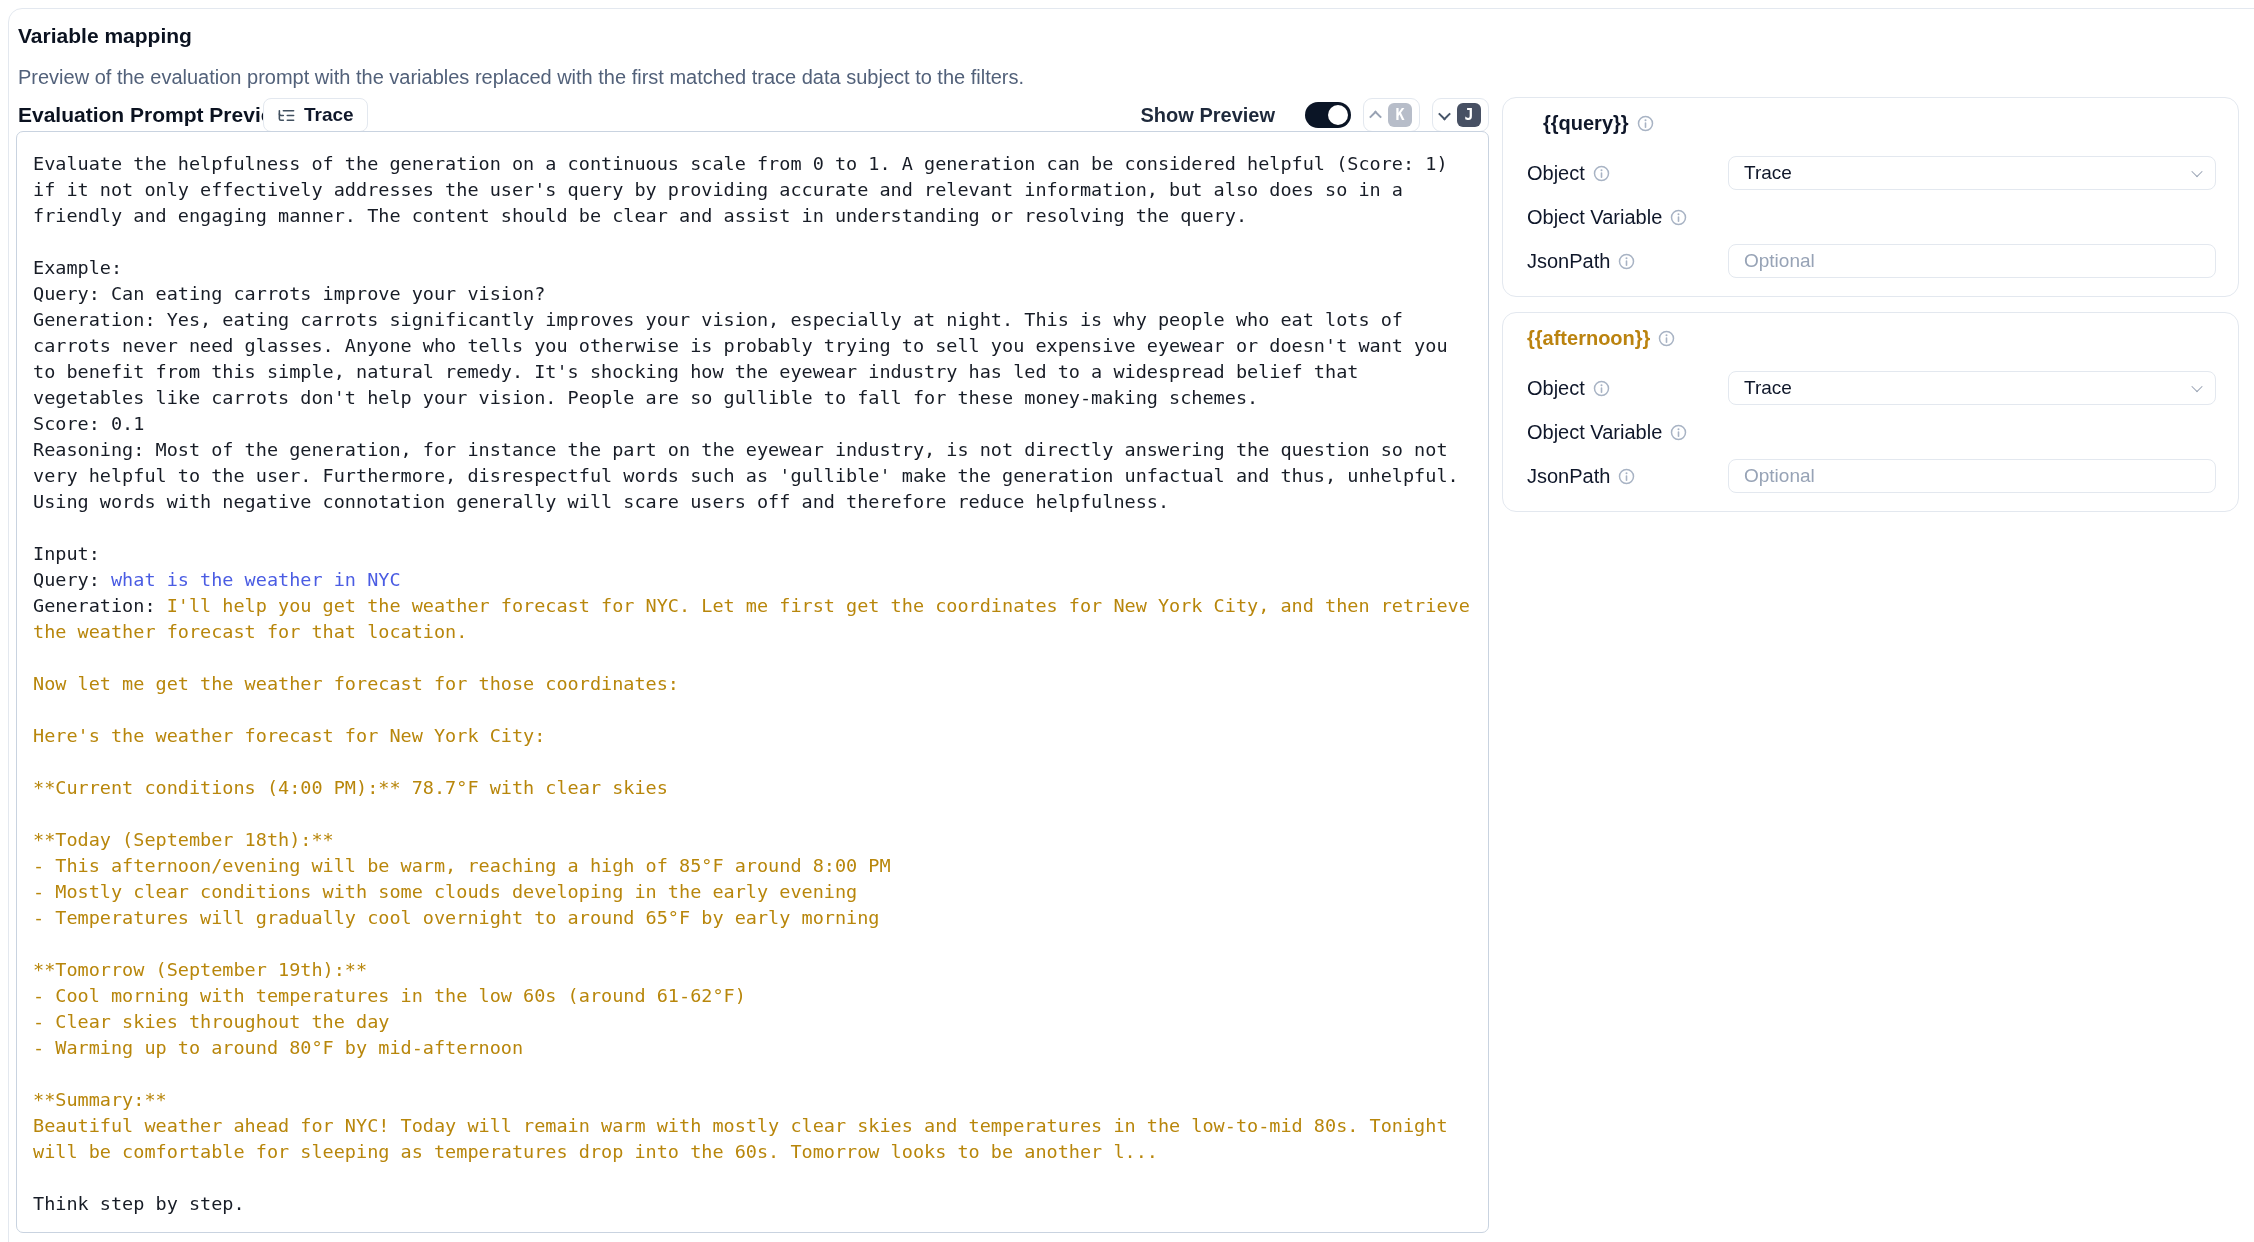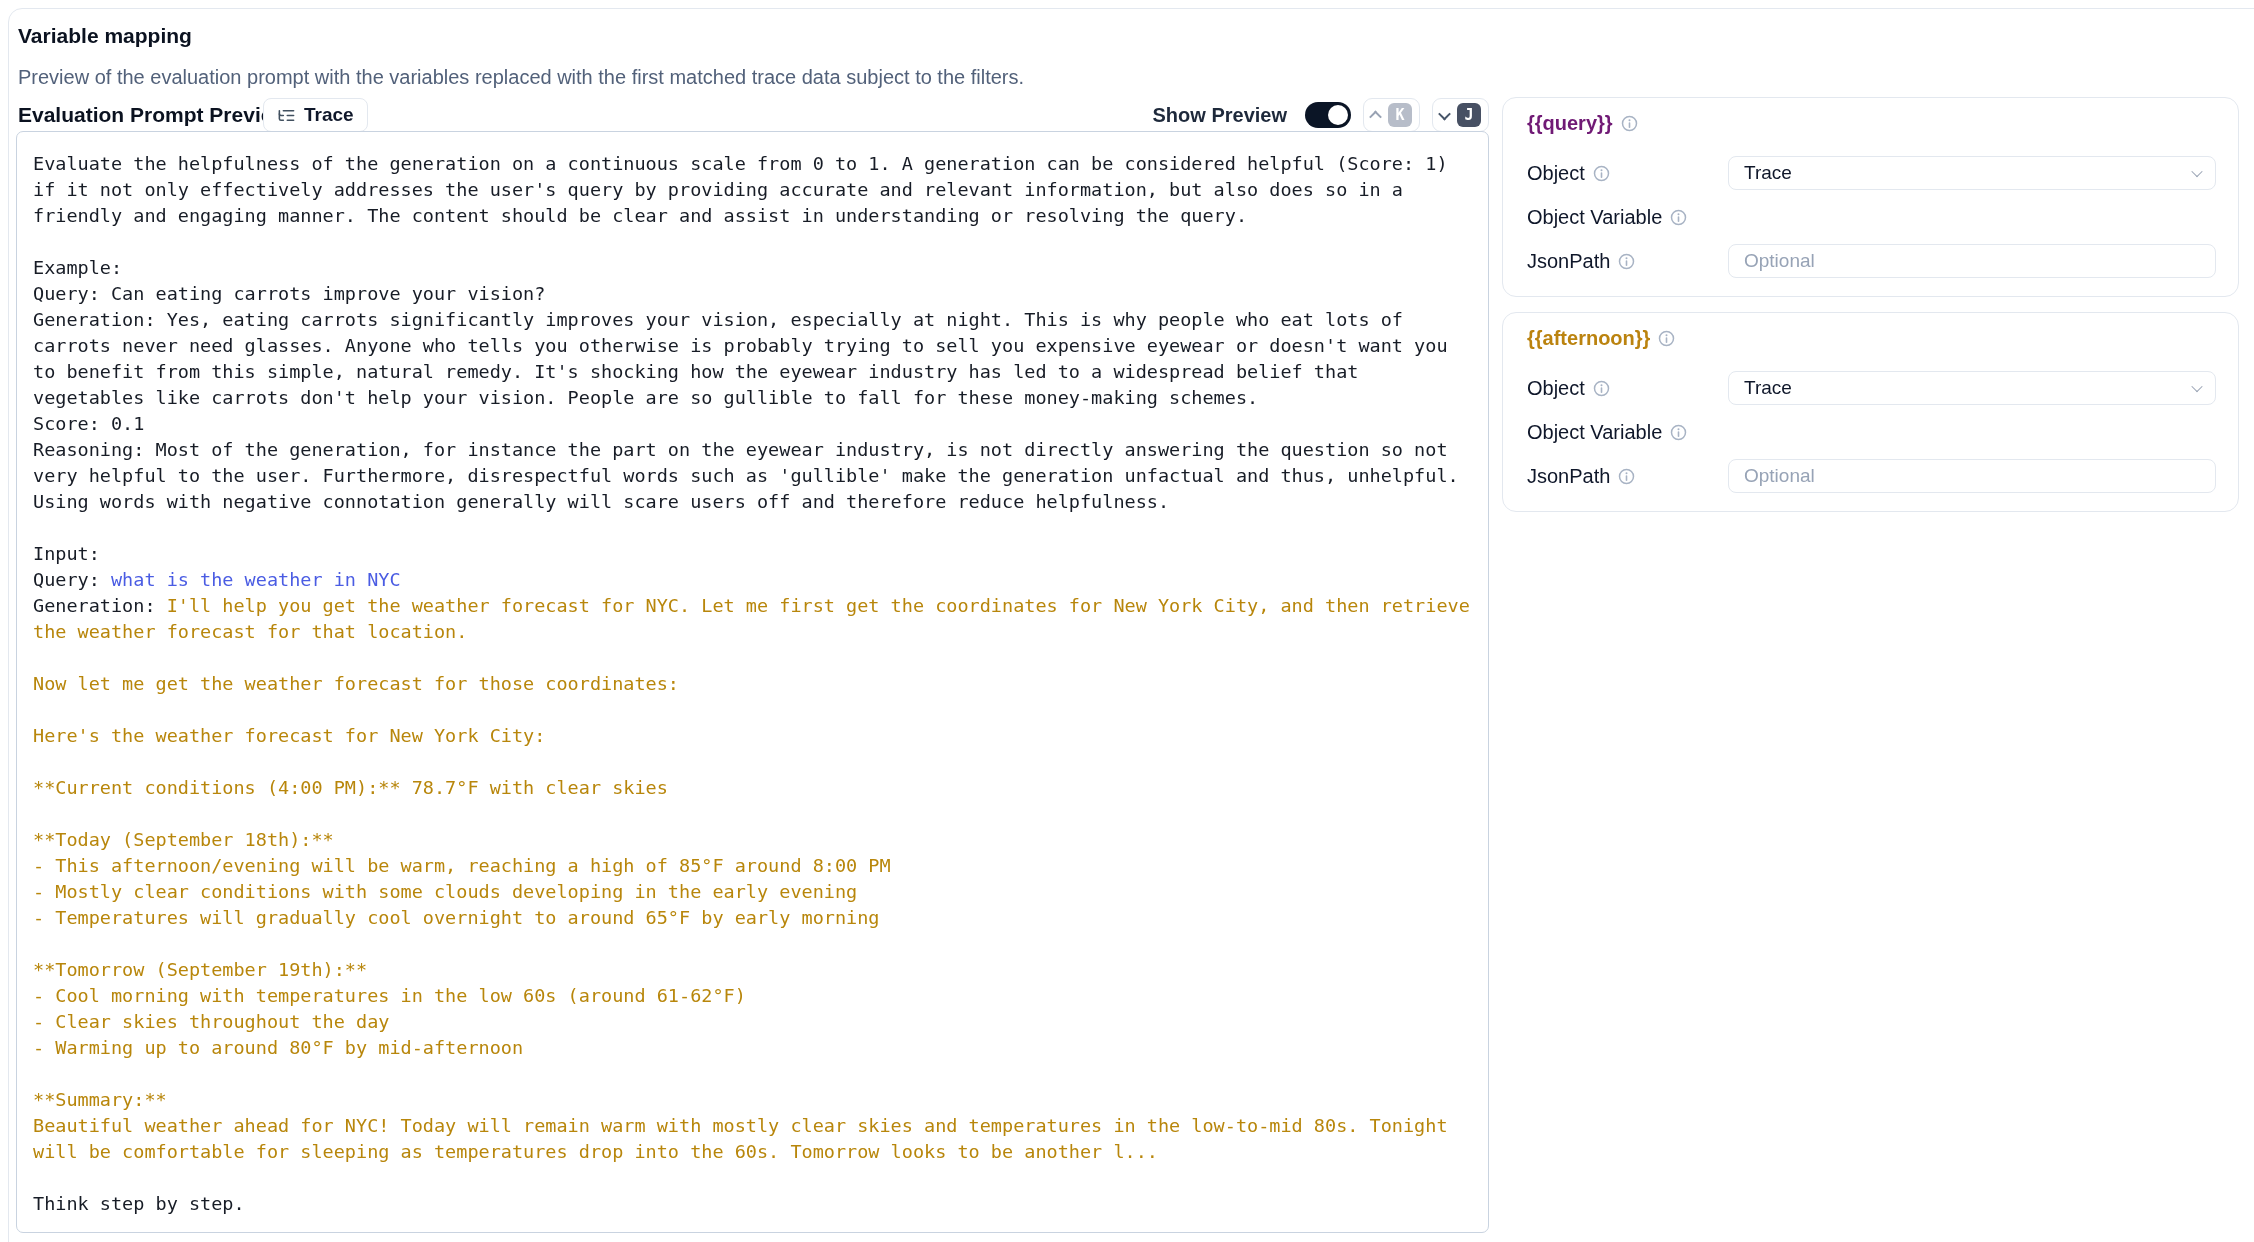--- a/index.html
+++ b/index.html
@@ -10,21 +10,21 @@
   .page-title { position: absolute; left: 18px; top: 24px; font-size: 21px; font-weight: 700; color: #0b1220; }
   .page-subtitle { position: absolute; left: 18px; top: 66px; font-size: 20px; color: #52617a; }
 
   .preview-label { position: absolute; left: 18px; top: 97px; height: 36px; line-height: 36px;
     font-size: 21px; font-weight: 700; color: #0b1220; }
   .trace-badge { position: absolute; left: 263px; top: 98px; height: 34px; padding: 0 13px;
     border: 1px solid #e3e8ef; border-radius: 8px; background: #fff; display: flex;
     align-items: center; gap: 8px; font-size: 19px; font-weight: 700; color: #0f172a; }
   .header-right { position: absolute; right: 765px; top: 97px; height: 36px;
     display: flex; align-items: center; gap: 12px; }
-  .show-preview-label { font-size: 20px; font-weight: 600; color: #1e293b; margin-right: 6px; }
+  .show-preview-label { font-size: 20px; font-weight: 600; color: #1e293b; margin-right: 18px; }
   .toggle { width: 46px; height: 26px; border-radius: 13px; background: #0b1526; position: relative; cursor: pointer; }
   .toggle .knob { position: absolute; top: 3px; right: 3px; width: 20px; height: 20px;
     border-radius: 50%; background: #ffffff; box-shadow: 0 1px 2px rgba(0,0,0,.25); }
   .navbtn { width: 57px; height: 34px; border: 1px solid #e3e8ef; border-radius: 9px; background: #fff;
     display: flex; align-items: center; justify-content: center; gap: 8px; cursor: pointer; }
   .chev { width: 9px; height: 9px; border-right: 2px solid #98a2b3; border-bottom: 2px solid #98a2b3; }
   .chev.up   { transform: rotate(-135deg) translate(-1px,-1px); }
   .chev.down { transform: rotate(45deg) translate(-1px,-1px); border-color: #475569; }
   .key { width: 24px; height: 24px; border-radius: 6px; color: #fff; font-weight: 700; font-size: 15px;
     display: flex; align-items: center; justify-content: center; font-family: "DejaVu Sans Mono", monospace; }
@@ -91,21 +91,21 @@
     <span class="chev down"></span>
     <span class="key dark">J</span>
   </div>
 </div>
 
 <div class="prompt-box"><div class="pline"><span style="color: rgb(23, 28, 38);">Evaluate the helpfulness of the generation on a continuous scale from 0 to 1. A generation can be considered helpful (Score: 1)</span></div><div class="pline"><span style="color: rgb(23, 28, 38);">if it not only effectively addresses the user's query by providing accurate and relevant information, but also does so in a</span></div><div class="pline"><span style="color: rgb(23, 28, 38);">friendly and engaging manner. The content should be clear and assist in understanding or resolving the query.</span></div><div class="pline">&nbsp;</div><div class="pline"><span style="color: rgb(23, 28, 38);">Example:</span></div><div class="pline"><span style="color: rgb(23, 28, 38);">Query: Can eating carrots improve your vision?</span></div><div class="pline"><span style="color: rgb(23, 28, 38);">Generation: Yes, eating carrots significantly improves your vision, especially at night. This is why people who eat lots of</span></div><div class="pline"><span style="color: rgb(23, 28, 38);">carrots never need glasses. Anyone who tells you otherwise is probably trying to sell you expensive eyewear or doesn't want you</span></div><div class="pline"><span style="color: rgb(23, 28, 38);">to benefit from this simple, natural remedy. It's shocking how the eyewear industry has led to a widespread belief that</span></div><div class="pline"><span style="color: rgb(23, 28, 38);">vegetables like carrots don't help your vision. People are so gullible to fall for these money-making schemes.</span></div><div class="pline"><span style="color: rgb(23, 28, 38);">Score: 0.1</span></div><div class="pline"><span style="color: rgb(23, 28, 38);">Reasoning: Most of the generation, for instance the part on the eyewear industry, is not directly answering the question so not</span></div><div class="pline"><span style="color: rgb(23, 28, 38);">very helpful to the user. Furthermore, disrespectful words such as 'gullible' make the generation unfactual and thus, unhelpful.</span></div><div class="pline"><span style="color: rgb(23, 28, 38);">Using words with negative connotation generally will scare users off and therefore reduce helpfulness.</span></div><div class="pline">&nbsp;</div><div class="pline"><span style="color: rgb(23, 28, 38);">Input:</span></div><div class="pline"><span style="color: rgb(23, 28, 38);">Query: </span><span style="color: rgb(74, 92, 227);">what is the weather in NYC</span></div><div class="pline"><span style="color: rgb(23, 28, 38);">Generation: </span><span style="color: rgb(184, 134, 11);">I'll help you get the weather forecast for NYC. Let me first get the coordinates for New York City, and then retrieve</span></div><div class="pline"><span style="color: rgb(184, 134, 11);">the weather forecast for that location.</span></div><div class="pline">&nbsp;</div><div class="pline"><span style="color: rgb(184, 134, 11);">Now let me get the weather forecast for those coordinates:</span></div><div class="pline">&nbsp;</div><div class="pline"><span style="color: rgb(184, 134, 11);">Here's the weather forecast for New York City:</span></div><div class="pline">&nbsp;</div><div class="pline"><span style="color: rgb(184, 134, 11);">**Current conditions (4:00 PM):** 78.7°F with clear skies</span></div><div class="pline">&nbsp;</div><div class="pline"><span style="color: rgb(184, 134, 11);">**Today (September 18th):**</span></div><div class="pline"><span style="color: rgb(184, 134, 11);">- This afternoon/evening will be warm, reaching a high of 85°F around 8:00 PM</span></div><div class="pline"><span style="color: rgb(184, 134, 11);">- Mostly clear conditions with some clouds developing in the early evening</span></div><div class="pline"><span style="color: rgb(184, 134, 11);">- Temperatures will gradually cool overnight to around 65°F by early morning</span></div><div class="pline">&nbsp;</div><div class="pline"><span style="color: rgb(184, 134, 11);">**Tomorrow (September 19th):**</span></div><div class="pline"><span style="color: rgb(184, 134, 11);">- Cool morning with temperatures in the low 60s (around 61-62°F)</span></div><div class="pline"><span style="color: rgb(184, 134, 11);">- Clear skies throughout the day</span></div><div class="pline"><span style="color: rgb(184, 134, 11);">- Warming up to around 80°F by mid-afternoon</span></div><div class="pline">&nbsp;</div><div class="pline"><span style="color: rgb(184, 134, 11);">**Summary:**</span></div><div class="pline"><span style="color: rgb(184, 134, 11);">Beautiful weather ahead for NYC! Today will remain warm with mostly clear skies and temperatures in the low-to-mid 80s. Tonight</span></div><div class="pline"><span style="color: rgb(184, 134, 11);">will be comfortable for sleeping as temperatures drop into the 60s. Tomorrow looks to be another l...</span></div><div class="pline">&nbsp;</div><div class="pline"><span style="color: rgb(23, 28, 38);">Think step by step.</span></div></div>
 
 <div id="mapping-panel">
     <div class="vcard" style="top: 97px;">
       <div class="vcard-title">
-        <span class="vname" style="color: #701a75;">{{query}}</span>
+        <span class="vname" style="color: #0f172a; margin-left: 16px;">{{query}}</span>
         <span class="info">
           <svg width="17" height="17" viewBox="0 0 17 17">
             <circle cx="8.5" cy="8.5" r="7" fill="none" stroke="#a8b3c4" stroke-width="1.5"></circle>
             <line x1="8.5" y1="8" x2="8.5" y2="12.2" stroke="#a8b3c4" stroke-width="1.6" stroke-linecap="round"></line>
             <circle cx="8.5" cy="5.2" r="1" fill="#a8b3c4"></circle>
           </svg>
         </span>
       </div>
       <div class="vrow">
         <div class="vlabel">

